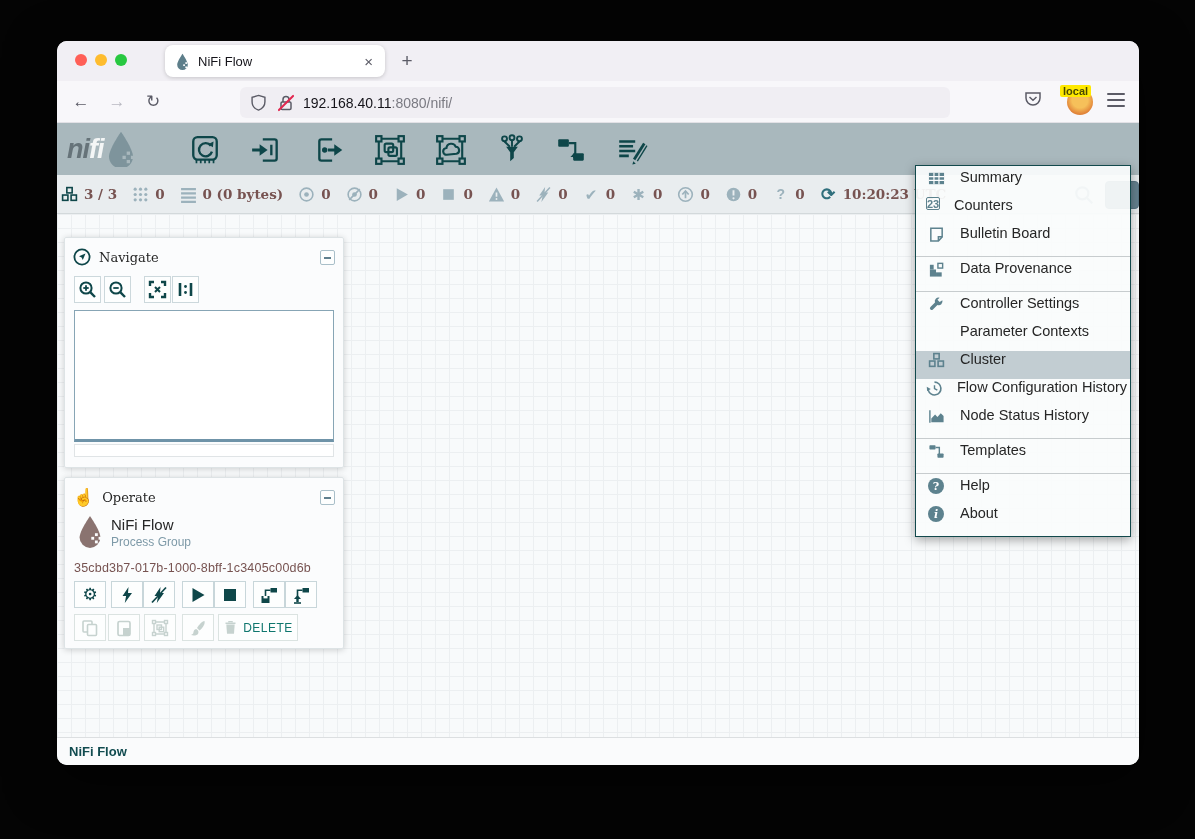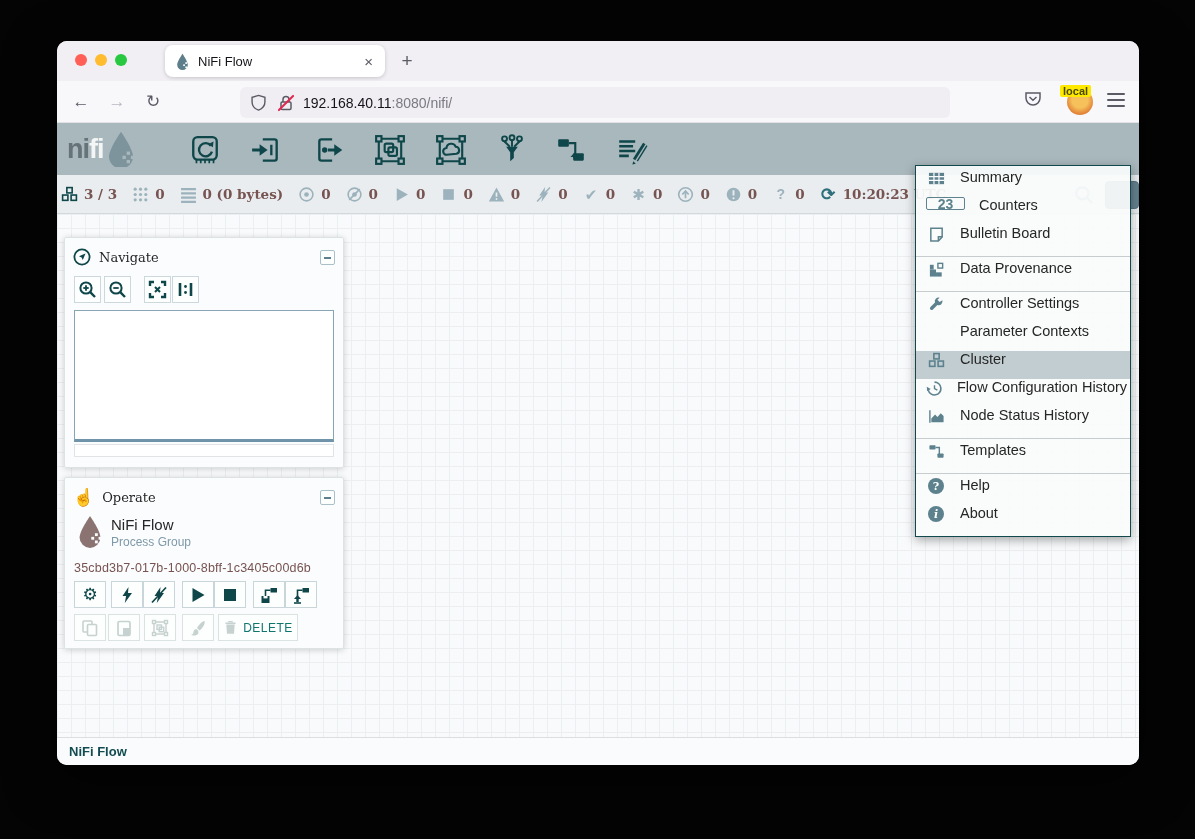--- a/index.html
+++ b/index.html
@@ -24,21 +24,21 @@
   .url-text .dim{color:#7a7a82;}
   .lockwrap{position:relative;width:18px;height:18px;margin-left:10px;}
   .lockwrap .slash{position:absolute;left:-2px;top:8px;width:22px;height:2px;background:#e22850;transform:rotate(-45deg);border-radius:2px;}
   .chromeicons{position:absolute;top:48px;}
   .avatar{position:absolute;left:1010px;top:48px;width:26px;height:26px;border-radius:50%;background:radial-gradient(circle at 50% 42%,#f6c05a 0 40%,#e2853a 70%,#c96f2f 100%);}
   .avatar-badge{position:absolute;left:1003px;top:44px;background:#ffe900;color:#4a4a00;font-size:11px;font-weight:bold;padding:0 3px;border-radius:2px;}
   .hamb-ff{position:absolute;left:1050px;top:52px;width:18px;height:14px;}
   .hamb-ff div{height:2px;background:#5b5b66;margin-bottom:4px;border-radius:1px;}
 
   
-  .nifi-header{position:absolute;left:0;top:82px;width:100%;height:56px;background:#a9b8bd;}
+  .nifi-header{position:absolute;left:0;top:82px;width:100%;height:56px;background:#a9b8bd;font-style:italic;}
   .logo{position:absolute;left:10px;top:8px;display:flex;align-items:center;}
   .logo-ni{font-size:27px;font-weight:bold;color:#667379;letter-spacing:-1px;}
   .logo-fi{font-size:27px;font-weight:bold;color:#f4f6f6;letter-spacing:-1px;}
   .tool-ico{position:absolute;top:11px;width:32px;height:32px;color:#0e4649;}
   .tool-ico svg{width:100%;height:100%;display:block;}
   .nifi-hamb{position:absolute;left:1029px;top:93px;width:43px;height:30px;cursor:pointer;}
   .nifi-hamb div{height:6px;background:#0e4649;margin-bottom:4px;border-radius:1px;}
 
   
   .statusbar{position:absolute;left:0;top:134px;width:100%;height:39px;background:#e9edef;border-bottom:1px solid #d3d9db;display:flex;align-items:center;padding:0 4px;}
@@ -568,21 +568,21 @@
                 <line x1="1" y1="7" x2="17" y2="7"></line>
                 <line x1="1" y1="11" x2="17" y2="11"></line>
                 <line x1="6.3" y1="3" x2="6.3" y2="15"></line>
                 <line x1="11.6" y1="3" x2="11.6" y2="15"></line>
               </g>
             </svg>
           </span>
       <span class="gm-label">Summary</span>
     </div>
     <div class="gm-item">
-      <span class="gm-ico" style="border:1.6px solid #5d828e;border-radius:2px;width:39px;height:13px;font-size:14px;font-weight:bold;color:#5d828e;">
+      <span class="gm-ico" style="border:1.6px solid #5d828e;border-radius:2px;width:14px;height:13px;font-size:11px;font-weight:bold;color:#5d828e;">
             <span>23</span>
           </span>
       <span class="gm-label">Counters</span>
     </div>
     <div class="gm-item">
       <span class="gm-ico">
             <svg viewBox="0 0 18 18">
               <path d="M3 2.5 H15 V11.5 L11 16 H3 Z" fill="none" stroke="currentColor" stroke-width="1.6"></path>
               <path d="M15 11.5 H11 V16" fill="none" stroke="currentColor" stroke-width="1.6"></path>
             </svg>

